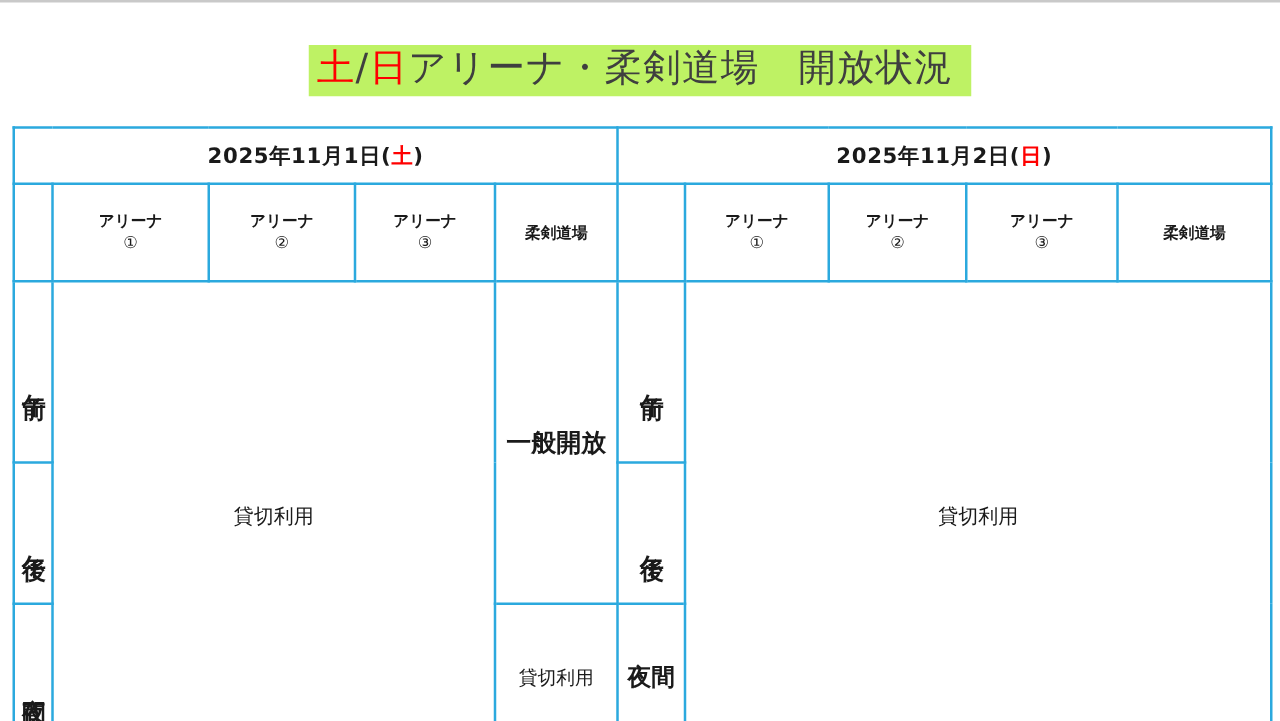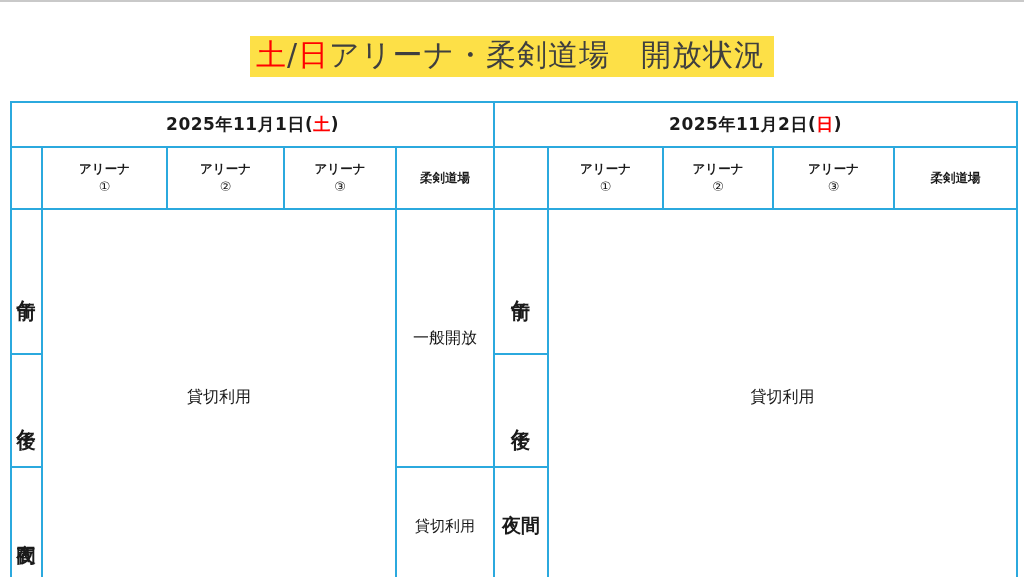--- a/index.html
+++ b/index.html
@@ -15,26 +15,26 @@
     width: 1024px; height: 2px;
     background: #c9c9c9;
   }
   
   .title-wrap {
     position: absolute; top: 36px; left: 0;
     width: 1024px; text-align: center;
   }
   .title-highlight {
     display: inline-block;
-    background: #fde047;
+    background: #bef264;
     color: #3f3f3f;
     font-size: 30px;
     font-weight: 400;
     letter-spacing: 1px;
-    padding: 2px 9px 4px 6px;
+    padding: 2px 14px 4px 6px;
     line-height: 1.15;
     white-space: pre;
   }
   .red-char { color: #ff0000; }
   
   table.schedule {
     position: absolute; left: 10px; top: 69px;
     width: 1006px; height: 483px;
     border-collapse: collapse;
     table-layout: fixed;
@@ -62,21 +62,21 @@
   .head-line2 { font-size: 13px; font-weight: 400; }
   td.time-cell { font-weight: 700; font-size: 19px; }
   .vtext {
     display: inline-block;
     writing-mode: vertical-rl;
     text-orientation: upright;
     letter-spacing: 2px;
     line-height: 1;
   }
   td.status-red  { color: #ff0000; font-weight: 400; font-size: 16px; }
-  td.status-black { color: #1a1a1a; font-weight: 400; font-size: 16px; border-radius: 21px; }
+  td.status-black { color: #1a1a1a; font-weight: 700; font-size: 20px; border-radius: 21px; }
 </style>
 </head>
 <body>
 
 <div class="window-top-edge"></div>
 
 <div class="title-wrap">
   <span class="title-highlight"><span class="red-char">土</span><span>/</span><span class="red-char">日</span><span>アリーナ・柔剣道場　開放状況</span></span>
 </div>
 
@@ -93,21 +93,21 @@
       <col style="width:121px">
       <col style="width:123px">
   </colgroup>
 
   <tbody>
       <tr style="height:45px">
     <td colspan="5" class="date-cell"><span>2025年11月1日(</span><span class="red-char">土</span><span>)</span></td>
     <td colspan="5" class="date-cell"><span>2025年11月2日(</span><span class="red-char">日</span><span>)</span></td>
   </tr>
 
-  <tr style="height:62px">
+  <tr style="height:78px">
     <td class="fill"></td>
     <td class="fill head-cell">
       <div>アリーナ</div>
       <div class="head-line2">①</div>
     </td>
     <td class="fill head-cell">
       <div>アリーナ</div>
       <div class="head-line2">②</div>
     </td>
     <td class="fill head-cell">

